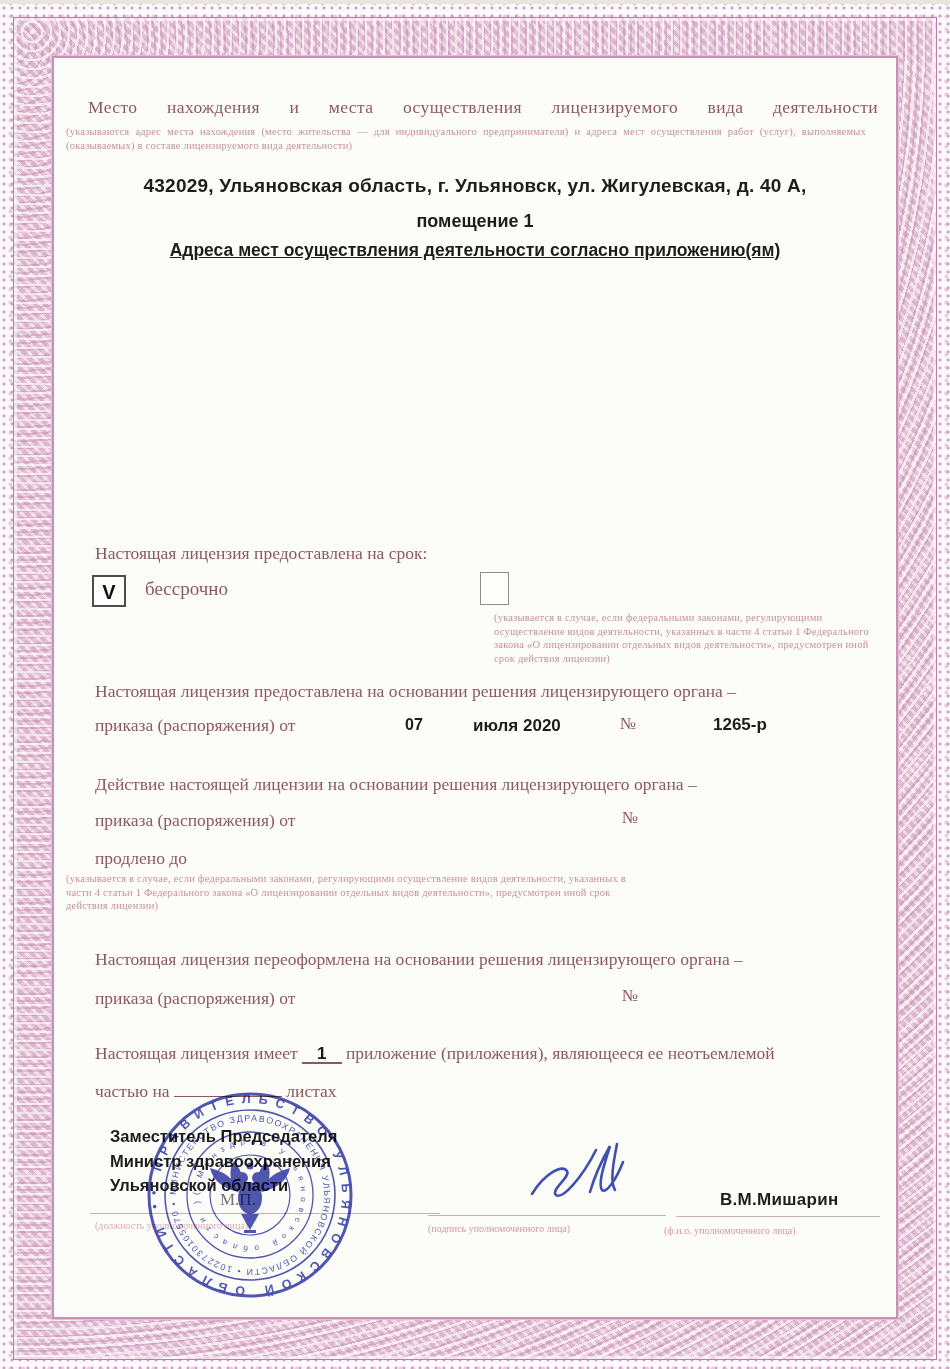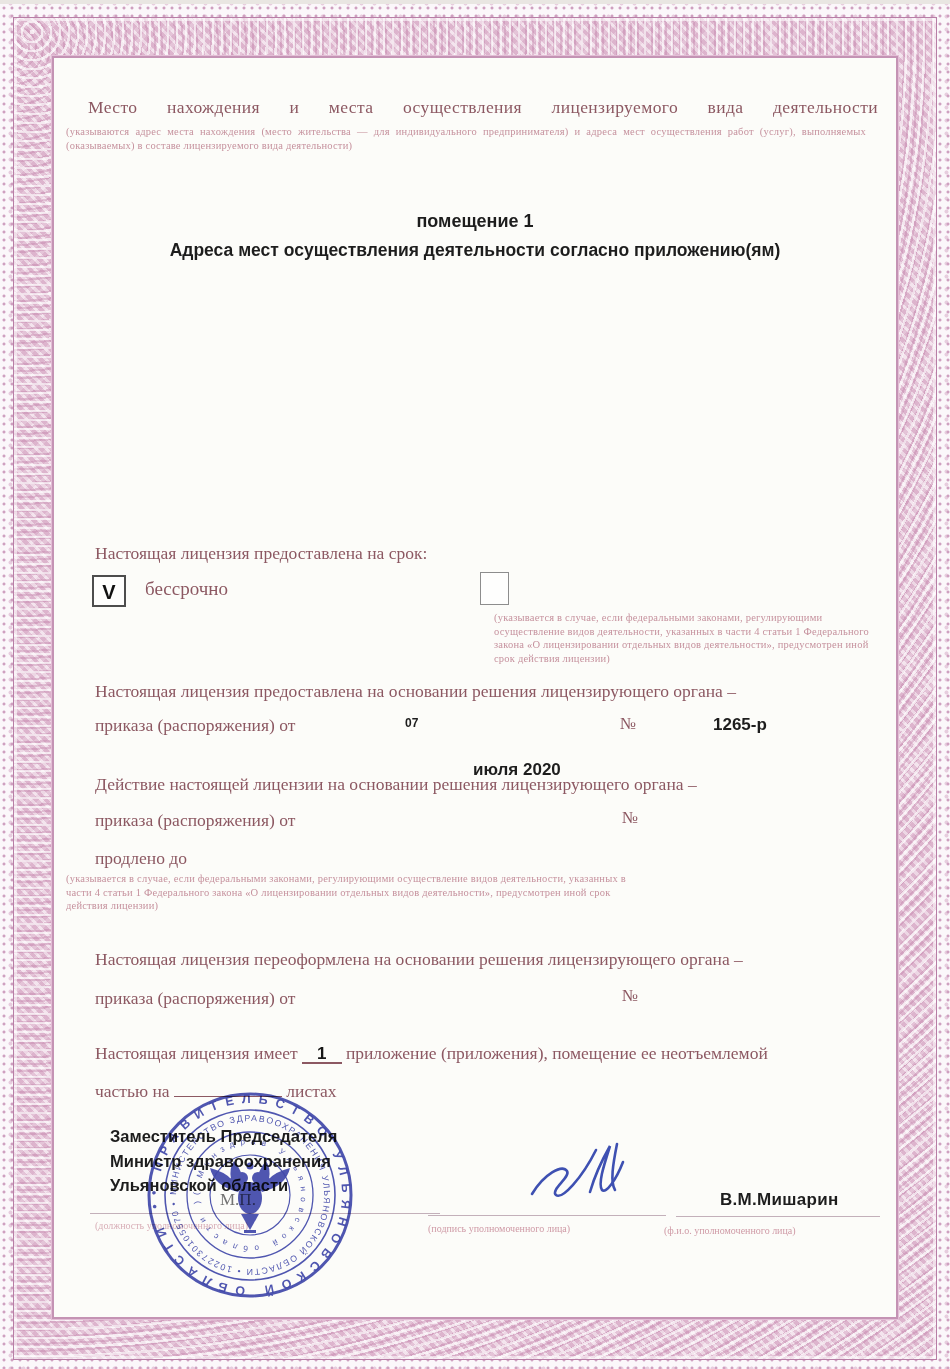--- a/index.html
+++ b/index.html
@@ -57,52 +57,53 @@
 <body>
 
 <div class="page">
   <div class="lace"></div>
   <div class="band"></div>
   <div class="inner"></div>
 
   <div class="abs serif" style="left:88px; top:93px; width:790px; font-size:17.5px; letter-spacing:.4px; word-spacing:7px; text-align:justify; text-align-last:justify;">Место нахождения и места осуществления лицензируемого вида деятельности</div>
   <div class="abs finep" style="left:66px; top:121px; width:800px; text-align:justify;">(указываются адрес места нахождения (место жительства — для индивидуального предпринимателя) и адреса мест осуществления работ (услуг), выполняемых (оказываемых) в составе лицензируемого вида деятельности)</div>
 
+  <div class="abs boldblk center" style="left:70px; top:171px; width:810px; font-size:19px; letter-spacing:.2px;">432029, Ульяновская область, г. Ульяновск, ул. Жигулевская, д. 40 А,</div>
   <div class="abs boldblk center" style="left:70px; top:207px; width:810px; font-size:18px;">помещение 1</div>
-  <div class="abs boldblk center" style="left:70px; top:236px; width:810px; font-size:17.5px;">Адреса мест осуществления деятельности согласно приложению(ям)</div>
+  <div class="abs boldblk center" style="left:70px; top:236px; width:810px; font-size:17.5px;text-decoration:underline;">Адреса мест осуществления деятельности согласно приложению(ям)</div>
 
   <div class="abs serif" style="left:95px; top:539px; font-size:17.5px;">Настоящая лицензия предоставлена на срок:</div>
 
   <div class="abs checkbox" style="left:92px; top:571px; width:34px; height:32px; border:2px solid #4d4d4d; text-align:center; line-height:30px; font-family:'Liberation Sans',sans-serif; font-weight:bold; font-size:20px; color:#111;"><span>V</span></div>
   <div class="abs serif" style="left:145px; top:574px; font-size:19px;">бессрочно</div>
 
   <div class="abs checkbox" style="left:480px; top:568px; width:29px; height:33px; border:1.5px solid #8d8d8d;"></div>
   <div class="abs finep" style="left:494px; top:607px; width:378px;">(указывается в случае, если федеральными законами, регулирующими осуществление видов деятельности, указанных в части 4 статьи 1 Федерального закона «О лицензировании отдельных видов деятельности», предусмотрен иной срок действия лицензии)</div>
 
   <div class="abs serif" style="left:95px; top:677px; font-size:17.5px;">Настоящая лицензия предоставлена на основании решения лицензирующего органа –</div>
   <div class="abs serif" style="left:95px; top:711px; font-size:17.5px;">приказа (распоряжения)  от</div>
-  <div class="abs boldblk" style="left:405px; top:712px; font-size:12px;text-align:center;">07</div>
-  <div class="abs boldblk" style="left:473px; top:756px; font-size:17px;">июля  2020</div>
+  <div class="abs boldblk" style="left:405px; top:712px; font-size:16px;text-align:center;">07</div>
+  <div class="abs boldblk" style="left:473px; top:712px; font-size:17px;">июля  2020</div>
   <div class="abs serif" style="left:620px; top:710px; font-size:17px;">№</div>
   <div class="abs boldblk" style="left:713px; top:711px; font-size:17px;">1265-р</div>
 
   <div class="abs serif" style="left:95px; top:770px; font-size:17.5px;">Действие настоящей лицензии на основании решения лицензирующего органа –</div>
   <div class="abs serif" style="left:95px; top:806px; font-size:17.5px;">приказа (распоряжения)  от</div>
   <div class="abs serif" style="left:622px; top:804px; font-size:17px;">№</div>
   <div class="abs serif" style="left:95px; top:844px; font-size:17.5px;">продлено до</div>
   <div class="abs finep" style="left:66px; top:868px; width:565px;">(указывается в случае, если федеральными законами, регулирующими осуществление видов деятельности, указанных в части 4 статьи 1 Федерального закона «О лицензировании отдельных видов деятельности», предусмотрен иной срок действия лицензии)</div>
 
   <div class="abs serif" style="left:95px; top:945px; font-size:17.5px;">Настоящая лицензия переоформлена на основании решения лицензирующего органа –</div>
   <div class="abs serif" style="left:95px; top:984px; font-size:17.5px;">приказа (распоряжения)  от</div>
   <div class="abs serif" style="left:622px; top:982px; font-size:17px;">№</div>
 
   <div class="abs serif" style="left:95px; top:1039px; width:780px; font-size:17.5px;">
     <span>Настоящая лицензия имеет</span>
     <span class="count-underline">1</span>
-    <span>приложение (приложения), помещение ее неотъемлемой</span>
+    <span>приложение (приложения), являющееся ее неотъемлемой</span>
   </div>
   <div class="abs serif" style="left:95px; top:1077px; font-size:17.5px;">
     <span>частью на</span>
     <span class="blank-seg" style="width:108px;"></span>
     <span>листах</span>
   </div>
 
   <div class="abs boldblk" style="left:110px; top:1120px; width:380px; font-size:16.5px; line-height:24.5px;">
     <div>Заместитель Председателя</div>
     <div>Министр здравоохранения</div>

